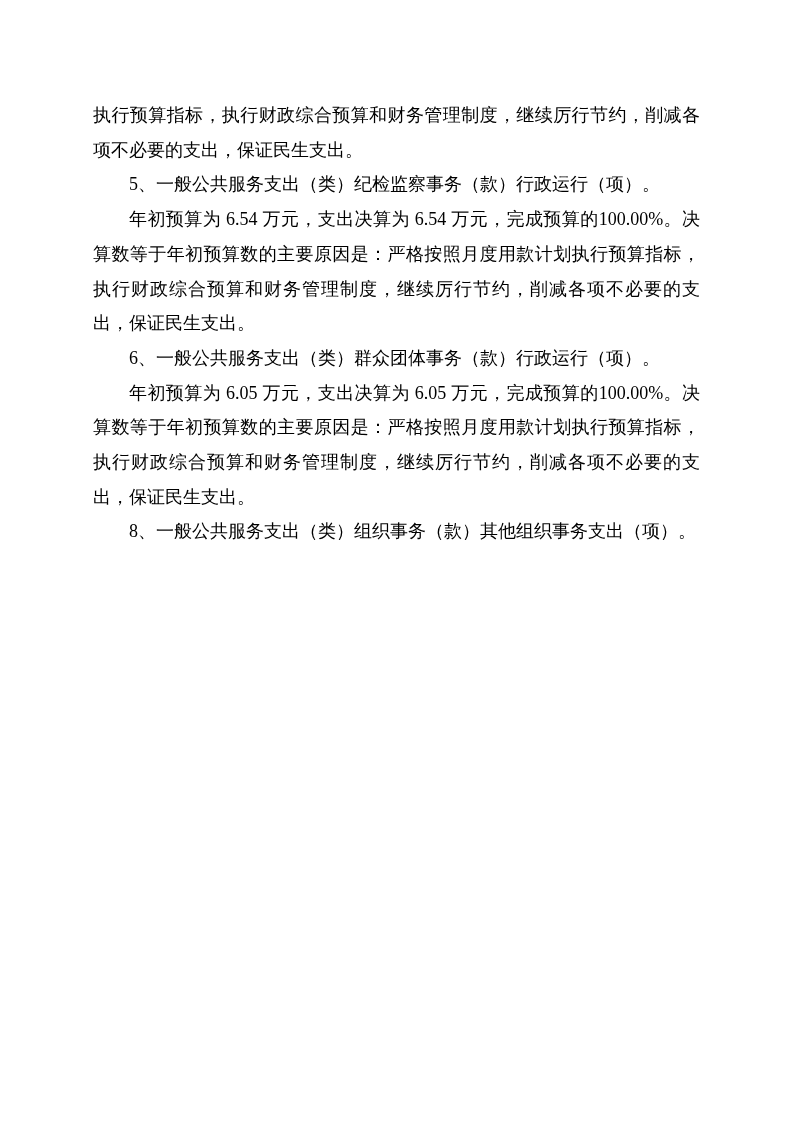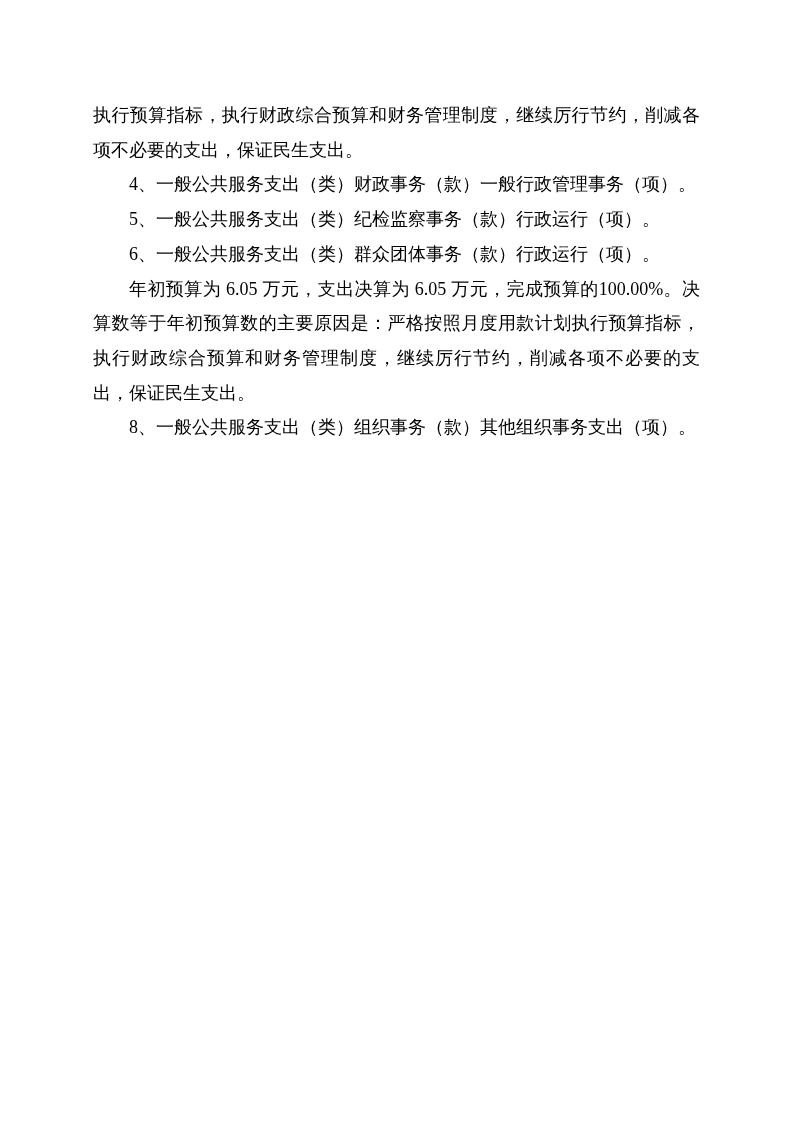--- a/index.html
+++ b/index.html
@@ -31,18 +31,18 @@
   }
   .page p.no-indent {
     text-indent: 0;
   }
 </style>
 </head>
 <body>
 
 <div class="page">
   <p class="no-indent">执行预算指标，执行财政综合预算和财务管理制度，继续厉行节约，削减各项不必要的支出，保证民生支出。</p>
-  <p>4、一般公共服务支出（类）财政事务（款）一般行政管理事务（项）。</p>
   <p>5、一般公共服务支出（类）纪检监察事务（款）行政运行（项）。</p>
+  <p>年初预算为 6.54 万元，支出决算为 6.54 万元，完成预算的100.00%。决算数等于年初预算数的主要原因是：严格按照月度用款计划执行预算指标，执行财政综合预算和财务管理制度，继续厉行节约，削减各项不必要的支出，保证民生支出。</p>
   <p>6、一般公共服务支出（类）群众团体事务（款）行政运行（项）。</p>
   <p>年初预算为 6.05 万元，支出决算为 6.05 万元，完成预算的100.00%。决算数等于年初预算数的主要原因是：严格按照月度用款计划执行预算指标，执行财政综合预算和财务管理制度，继续厉行节约，削减各项不必要的支出，保证民生支出。</p>
   <p>8、一般公共服务支出（类）组织事务（款）其他组织事务支出（项）。</p>
 </div>
 
 </body></html>

